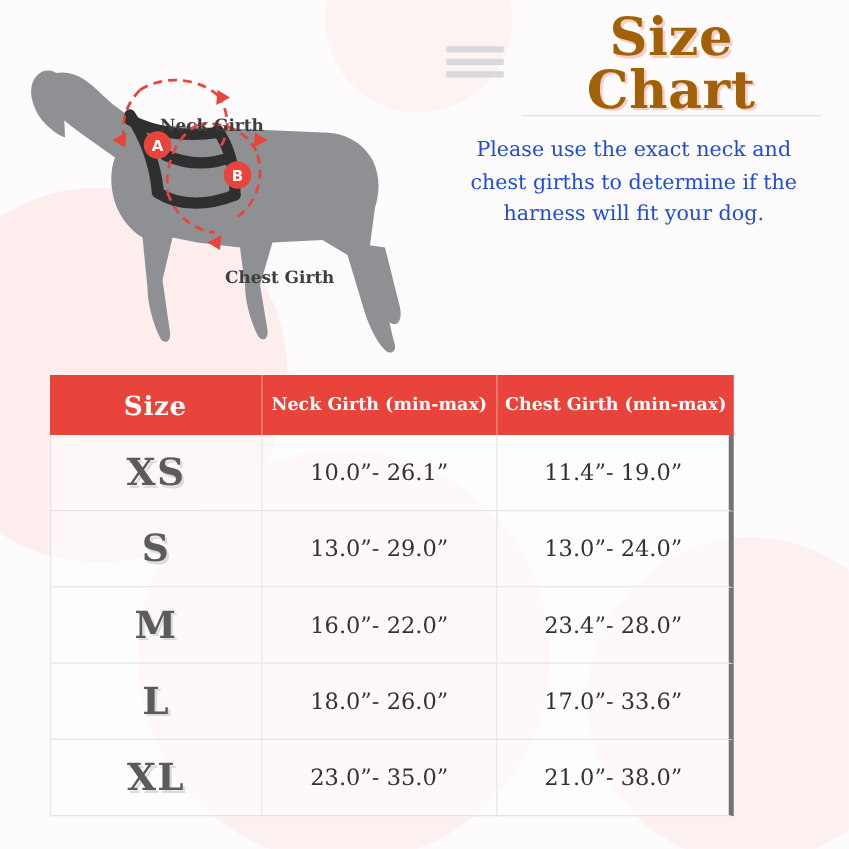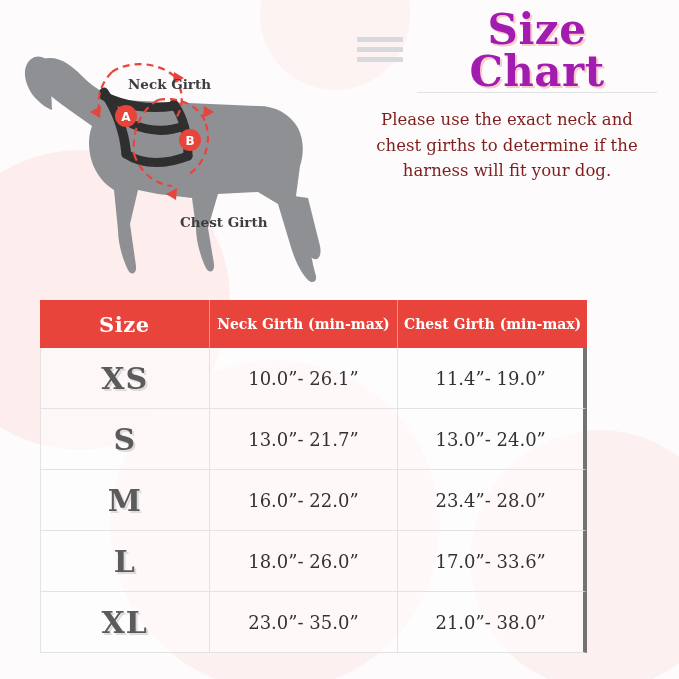--- a/index.html
+++ b/index.html
@@ -51,21 +51,21 @@
   .illus svg { display: block; }
 
   .lbl {
     position: absolute;
     font-family: "DejaVu Serif", serif;
     font-weight: bold;
     font-size: 13.5px;
     color: #3d3d3d;
     white-space: nowrap;
   }
-  .lbl-neck  { left: 120px; top: 62px; }
+  .lbl-neck  { left: 120px; top: 79px; }
   .lbl-chest { left: 172px; top: 200px; }
 
   
   .header {
     position: absolute;
     right: 22px;
     top: 22px;
     width: 300px;
     text-align: center;
   }
@@ -90,35 +90,35 @@
   }
   .title-bars i:nth-child(1) { width: 46px; }
   .title-bars i:nth-child(2) { width: 46px; }
   .title-bars i:nth-child(3) { width: 46px; }
 
   .title {
     font-family: "DejaVu Serif", serif;
     font-weight: bold;
     font-size: 42px;
     line-height: 1;
-    color: #a21caf;
+    color: #a16207;
     letter-spacing: 0.5px;
     text-shadow: 2px 2px 0 #f7cdc9;
   }
   .title-rule {
     margin: 12px 0 14px auto;
     width: 240px;
     height: 1px;
     background: #e2e2e2;
   }
   .subtitle {
     font-family: "DejaVu Serif", serif;
     font-size: 16.5px;
     line-height: 1.55;
-    color: #7f1d1d;
+    color: #1d4ed8;
     text-align: center;
   }
 
   
   .table-wrap {
     position: absolute;
     left: 40px;
     top: 300px;
     width: 547px;
   }
@@ -293,21 +293,21 @@
         </tr>
       </thead>
       <tbody>
         <tr>
           <td class="size-cell">XS</td>
           <td class="val-cell">10.0”- 26.1”</td>
           <td class="val-cell">11.4”- 19.0”</td>
         </tr>
         <tr>
           <td class="size-cell">S</td>
-          <td class="val-cell">13.0”- 21.7”</td>
+          <td class="val-cell">13.0”- 29.0”</td>
           <td class="val-cell">13.0”- 24.0”</td>
         </tr>
         <tr>
           <td class="size-cell">M</td>
           <td class="val-cell">16.0”- 22.0”</td>
           <td class="val-cell">23.4”- 28.0”</td>
         </tr>
         <tr>
           <td class="size-cell">L</td>
           <td class="val-cell">18.0”- 26.0”</td>

